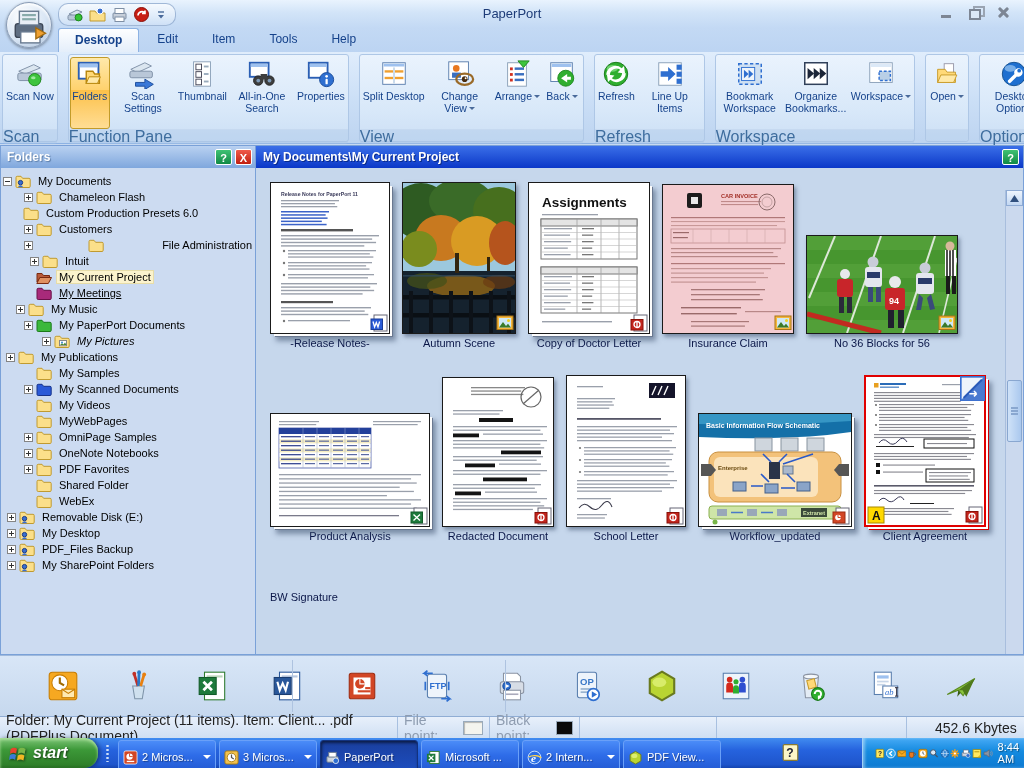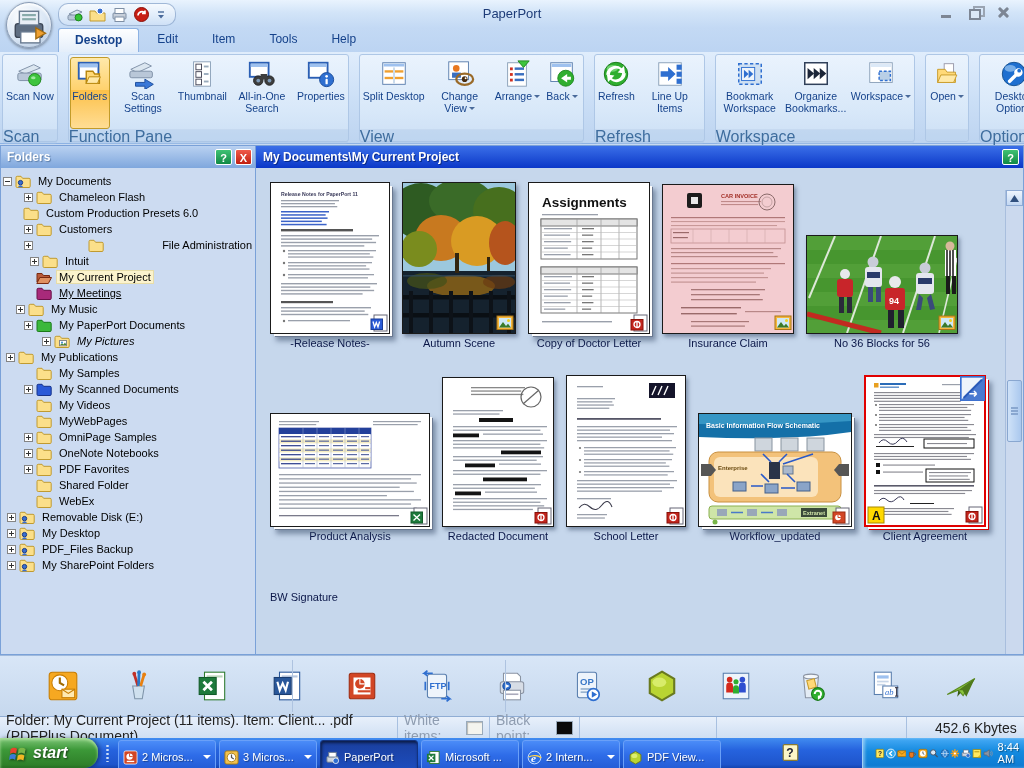--- a/index.html
+++ b/index.html
@@ -1422,21 +1422,21 @@
           <path d="M3 24 L29 9 l-11 16 -4.5-5z" fill="#8cc63f" stroke="#5a8a20"></path>
           <path d="M13.5 20 L29 9 l-8 17 -3.5-6z" fill="#4f7a1a"></path>
           <path d="M13.5 20 l-1 6 3-3.5z" fill="#38590f"></path>
         </svg>
       </span>
     </div>
 
   <div class="statusbar">
     <div class="sseg" style="width:398px">Folder: My Current Project (11 items). Item: Client... .pdf (PDFPlus.Document)</div>
     <div class="sseg gray" style="width:92px">
-      <span>White items:</span>
+      <span>File point:</span>
       <span class="swatch swhite"></span>
     </div>
     <div class="sseg gray" style="width:90px">
       <span>Black point:</span>
       <span class="swatch sblack"></span>
     </div>
     <div class="sseg" style="width:137px"></div>
     <div class="sseg" style="width:190px"></div>
     <div class="sseg" style="flex:1;border-right:none;padding-left:28px">452.6 Kbytes</div>
   </div>

